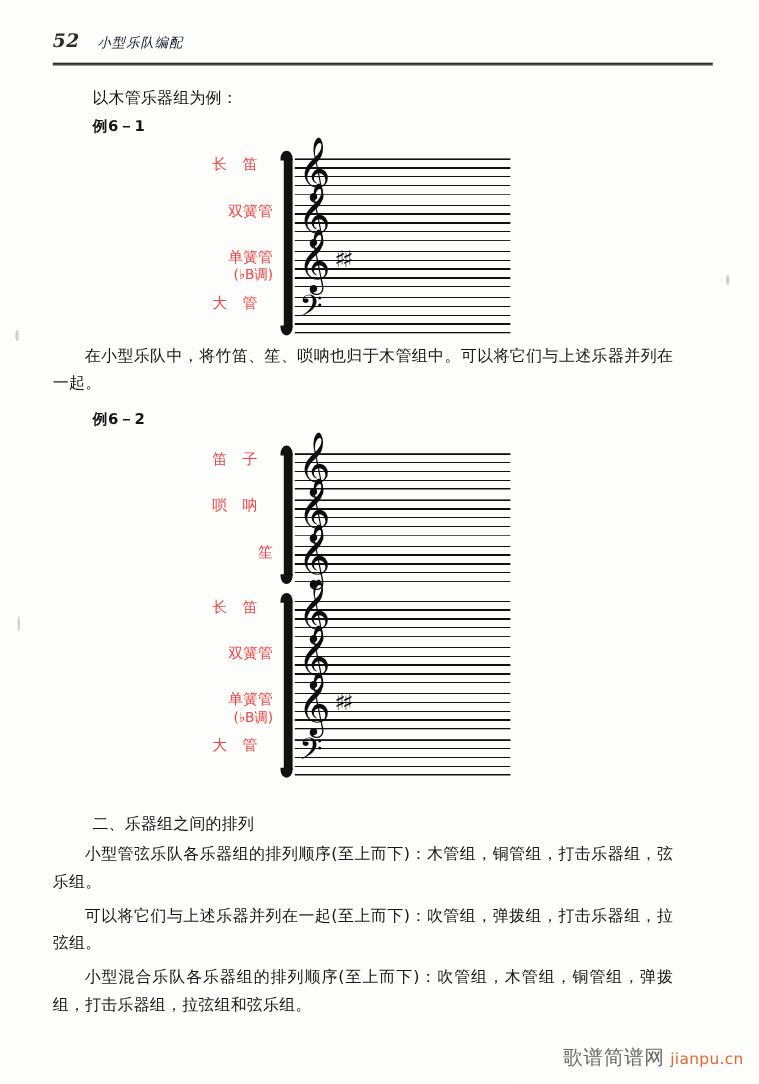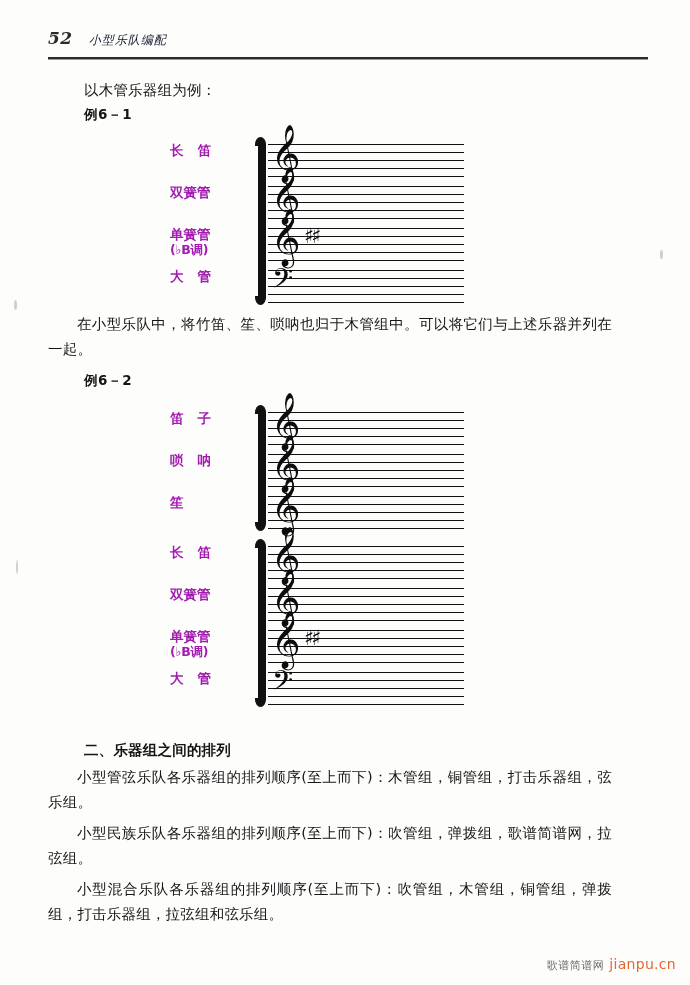--- a/index.html
+++ b/index.html
@@ -61,21 +61,21 @@
     position: absolute;
     left: 84px;
     width: 528px;
     font-size: 14.5px;
     line-height: 25px;
     color: #161616;
     letter-spacing: 0.2px;
     text-align: justify;
   }
   .body-text.indent { text-indent: 2em; }
-  .body-text.bold { font-weight: 700; }
+  .body-text.bold { font-weight: 400; }
   .hang { left: 48px; width: 564px; }
 
   .ex-label {
     position: absolute;
     left: 84px;
     font-size: 13.5px;
     letter-spacing: 0.6px;
     color: #151515;
     font-weight: bold;
   }
@@ -93,25 +93,25 @@
   .stave-row {
     position: relative;
     height: 42px;
   }
   .inst-label {
     position: absolute;
     right: 100%;
     margin-right: 10px;
     top: 8px;
     width: 78px;
+    text-align: right;
     font-size: 13.5px;
     line-height: 15px;
-    color: #a21caf;
+    color: #ef4444;
     white-space: nowrap;
-    font-weight: bold;
   }
   .inst-label .l2 {
     display: block;
     font-size: 12.5px;
     letter-spacing: -0.2px;
   }
   .inst-label.spaced {
     letter-spacing: 14px;
     padding-left: 14px;
   }
@@ -184,21 +184,21 @@
   .watermark {
     position: absolute;
     right: 14px;
     bottom: 12px;
     display: flex;
     align-items: baseline;
     gap: 5px;
     opacity: 0.92;
   }
   .watermark .wm-cn {
-    font-size: 11px;
+    font-size: 18px;
     color: #5e5e5e;
     letter-spacing: 0.5px;
   }
   .watermark .wm-url {
     font-size: 14px;
     color: #e2591f;
     font-family: "DejaVu Sans", sans-serif;
     letter-spacing: 0.3px;
   }
 
@@ -313,21 +313,21 @@
       <div class="stave-row">
         <div class="inst-label spaced">大管</div>
         <div class="staff"></div>
         <div class="clef bass">𝄢</div>
       </div>
     </div>
   </div>
 
   <div class="body-text bold" style="top:738px;">二、乐器组之间的排列</div>
   <div class="body-text indent hang" style="top:765px;">小型管弦乐队各乐器组的排列顺序(至上而下)：木管组，铜管组，打击乐器组，弦乐组。</div>
-  <div class="body-text indent hang" style="top:821px;">小型民族乐队各乐器组的排列顺序(至上而下)：吹管组，弹拨组，歌谱简谱网，拉弦组。</div>
+  <div class="body-text indent hang" style="top:821px;">可以将它们与上述乐器并列在一起(至上而下)：吹管组，弹拨组，打击乐器组，拉弦组。</div>
   <div class="body-text indent hang" style="top:877px;">小型混合乐队各乐器组的排列顺序(至上而下)：吹管组，木管组，铜管组，弹拨组，打击乐器组，拉弦组和弦乐组。</div>
 
   <div class="speckle" style="left:14px; top:300px; width:3px; height:10px;"></div>
   <div class="speckle" style="left:16px; top:560px; width:2px; height:14px;"></div>
   <div class="speckle" style="left:660px; top:250px; width:3px; height:9px;"></div>
 
   <div class="watermark">
     <span class="wm-cn">歌谱简谱网</span>
     <span class="wm-url" style="color: rgb(226, 89, 31);">jianpu.cn</span>
   </div>

